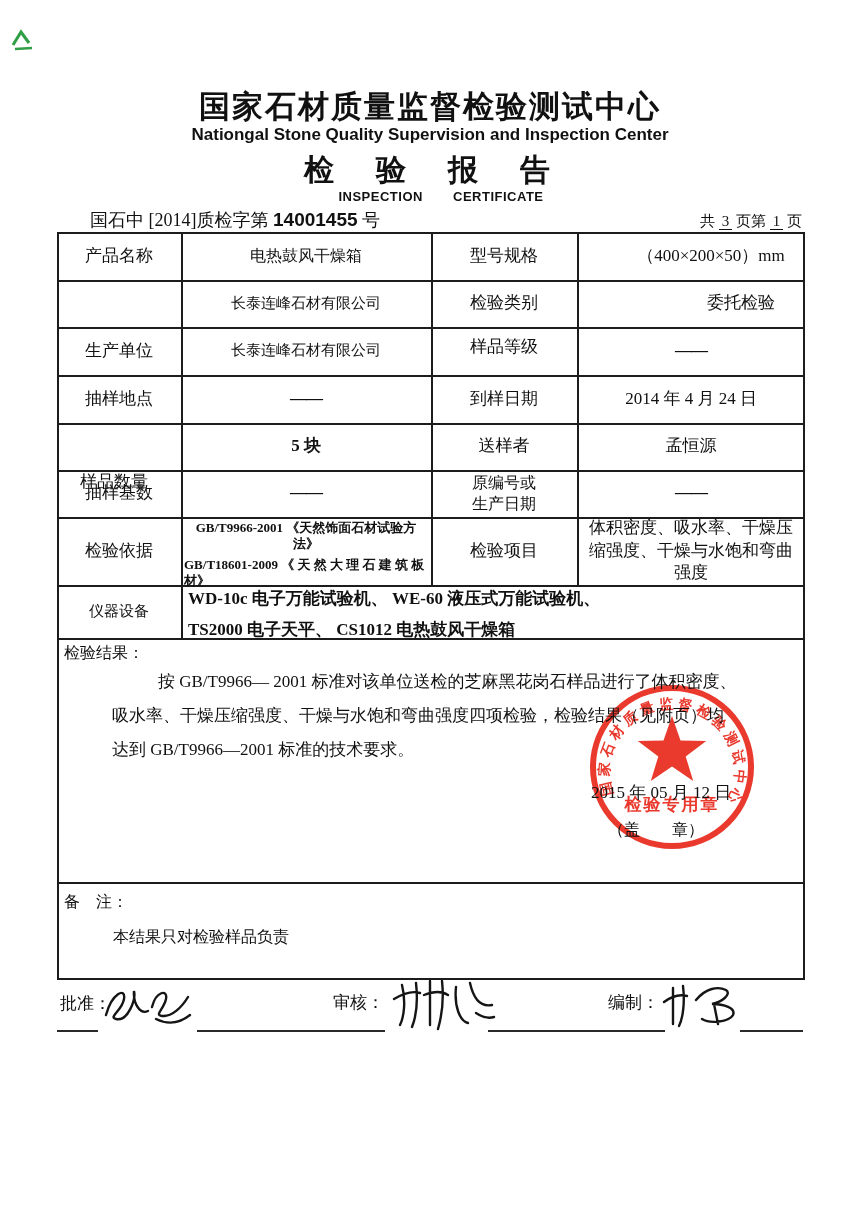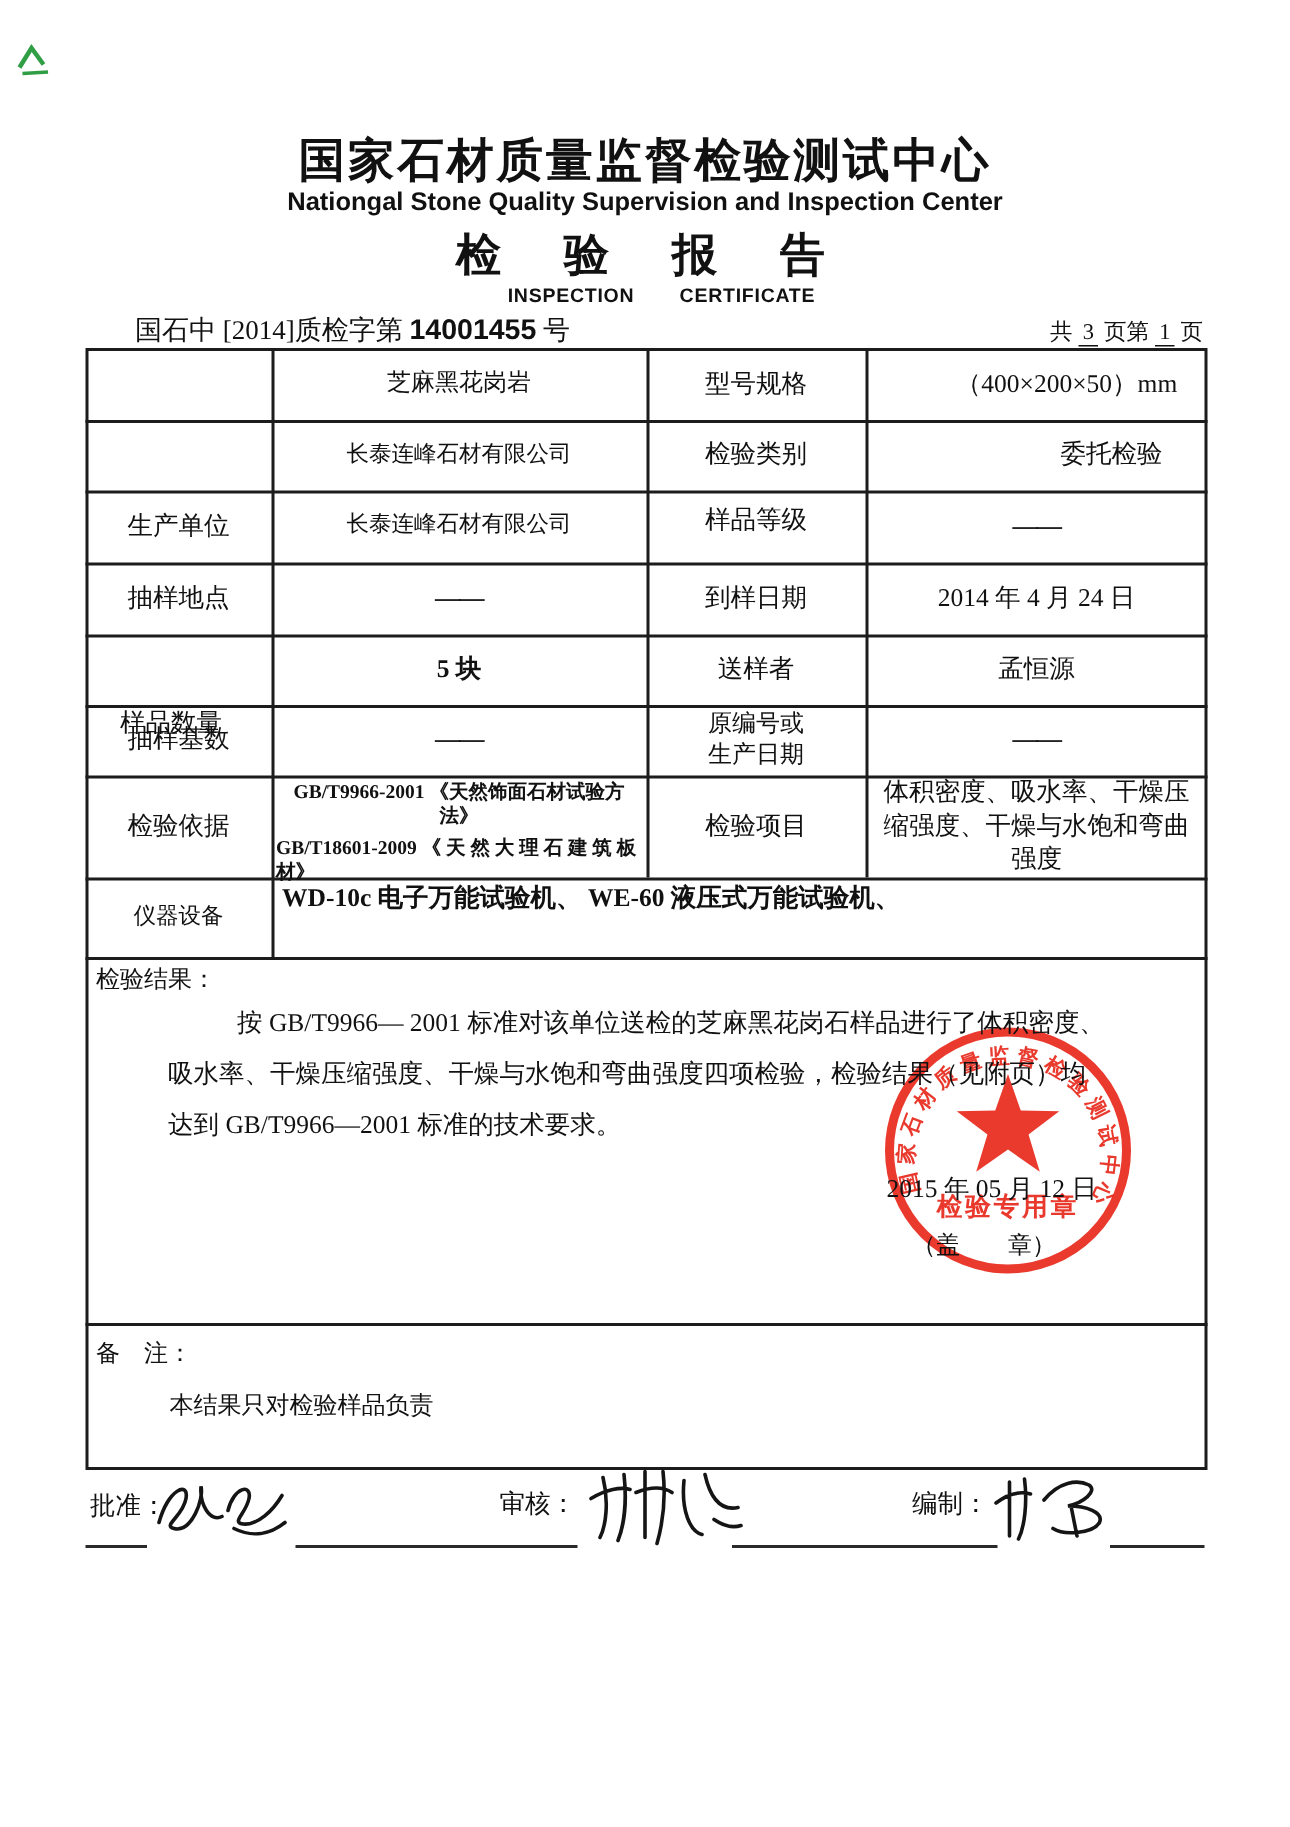--- a/index.html
+++ b/index.html
@@ -63,21 +63,22 @@
   <div class="line" style="left:57px;top:470px;width:748px;height:2px;"></div>
   <div class="line" style="left:57px;top:517px;width:748px;height:2px;"></div>
   <div class="line" style="left:57px;top:585px;width:748px;height:2px;"></div>
   <div class="line" style="left:57px;top:638px;width:748px;height:2px;"></div>
   <div class="line" style="left:57px;top:882px;width:748px;height:2px;"></div>
 
   <div class="line" style="left:181px;top:232px;width:2px;height:406px;"></div>
   <div class="line" style="left:431px;top:232px;width:2px;height:353px;"></div>
   <div class="line" style="left:577px;top:232px;width:2px;height:353px;"></div>
 
-  <div class="cell" style="left:181px;top:232px;width:250px;height:48px;font-size:16px;">芝麻黑花岗岩</div>
+  <div class="cell" style="left:57px;top:232px;width:124px;height:48px;">产品名称</div>
+  <div class="cell" style="left:181px;top:232px;width:250px;height:48px;font-size:16px;">电热鼓风干燥箱</div>
   <div class="cell" style="left:431px;top:232px;width:146px;height:48px;">型号规格</div>
   <div class="cell" style="left:577px;top:232px;width:268px;height:48px;text-align:right;">（400×200×50）mm</div>
 
   <div class="cell" style="left:181px;top:280px;width:250px;height:47px;font-size:15px;">长泰连峰石材有限公司</div>
   <div class="cell" style="left:431px;top:280px;width:146px;height:47px;">检验类别</div>
   <div class="cell" style="left:611px;top:280px;width:228px;height:47px;padding-left:16px;">委托检验</div>
 
   <div class="cell" style="left:57px;top:327px;width:124px;height:48px;">生产单位</div>
   <div class="cell" style="left:181px;top:327px;width:250px;height:48px;font-size:15px;">长泰连峰石材有限公司</div>
   <div class="cell" style="left:431px;top:327px;width:146px;height:40px;">样品等级</div>
@@ -107,20 +108,21 @@
 材》</div>
   </div>
   <div class="cell" style="left:431px;top:517px;width:146px;height:68px;">检验项目</div>
   <div class="cell" style="left:577px;top:517px;width:228px;height:68px;font-size:17px;line-height:1.35;">体积密度、吸水率、干燥压
 缩强度、干燥与水饱和弯曲
 强度</div>
 
   <div class="cell" style="left:57px;top:585px;width:124px;height:53px;font-size:15px;">仪器设备</div>
   <div class="abs" style="left:188px;top:587px;width:612px;font-size:17px;font-weight:600;">
     <div>WD-10c 电子万能试验机、 WE-60 液压式万能试验机、</div>
+    <div style="margin-top:8px;">TS2000 电子天平、 CS1012 电热鼓风干燥箱</div>
   </div>
 
   <div class="concl-line" style="left:64px;top:643px;font-size:16px;">检验结果：</div>
   <div class="concl-line" style="left:158px;top:670px;">按 GB/T9966— 2001 标准对该单位送检的芝麻黑花岗石样品进行了体积密度、</div>
   <div class="concl-line" style="left:112px;top:704px;">吸水率、干燥压缩强度、干燥与水饱和弯曲强度四项检验，检验结果（见附页）均</div>
   <div class="concl-line" style="left:112px;top:738px;">达到 GB/T9966—2001 标准的技术要求。</div>
   <div class="concl-line" style="left:591px;top:781px;">2015 年 05 月 12 日</div>
   <div class="concl-line" style="left:608px;top:820px;font-size:16px;">（盖　　章）</div>
 
   <svg class="stamp-wrap" viewBox="0 0 176 176">

